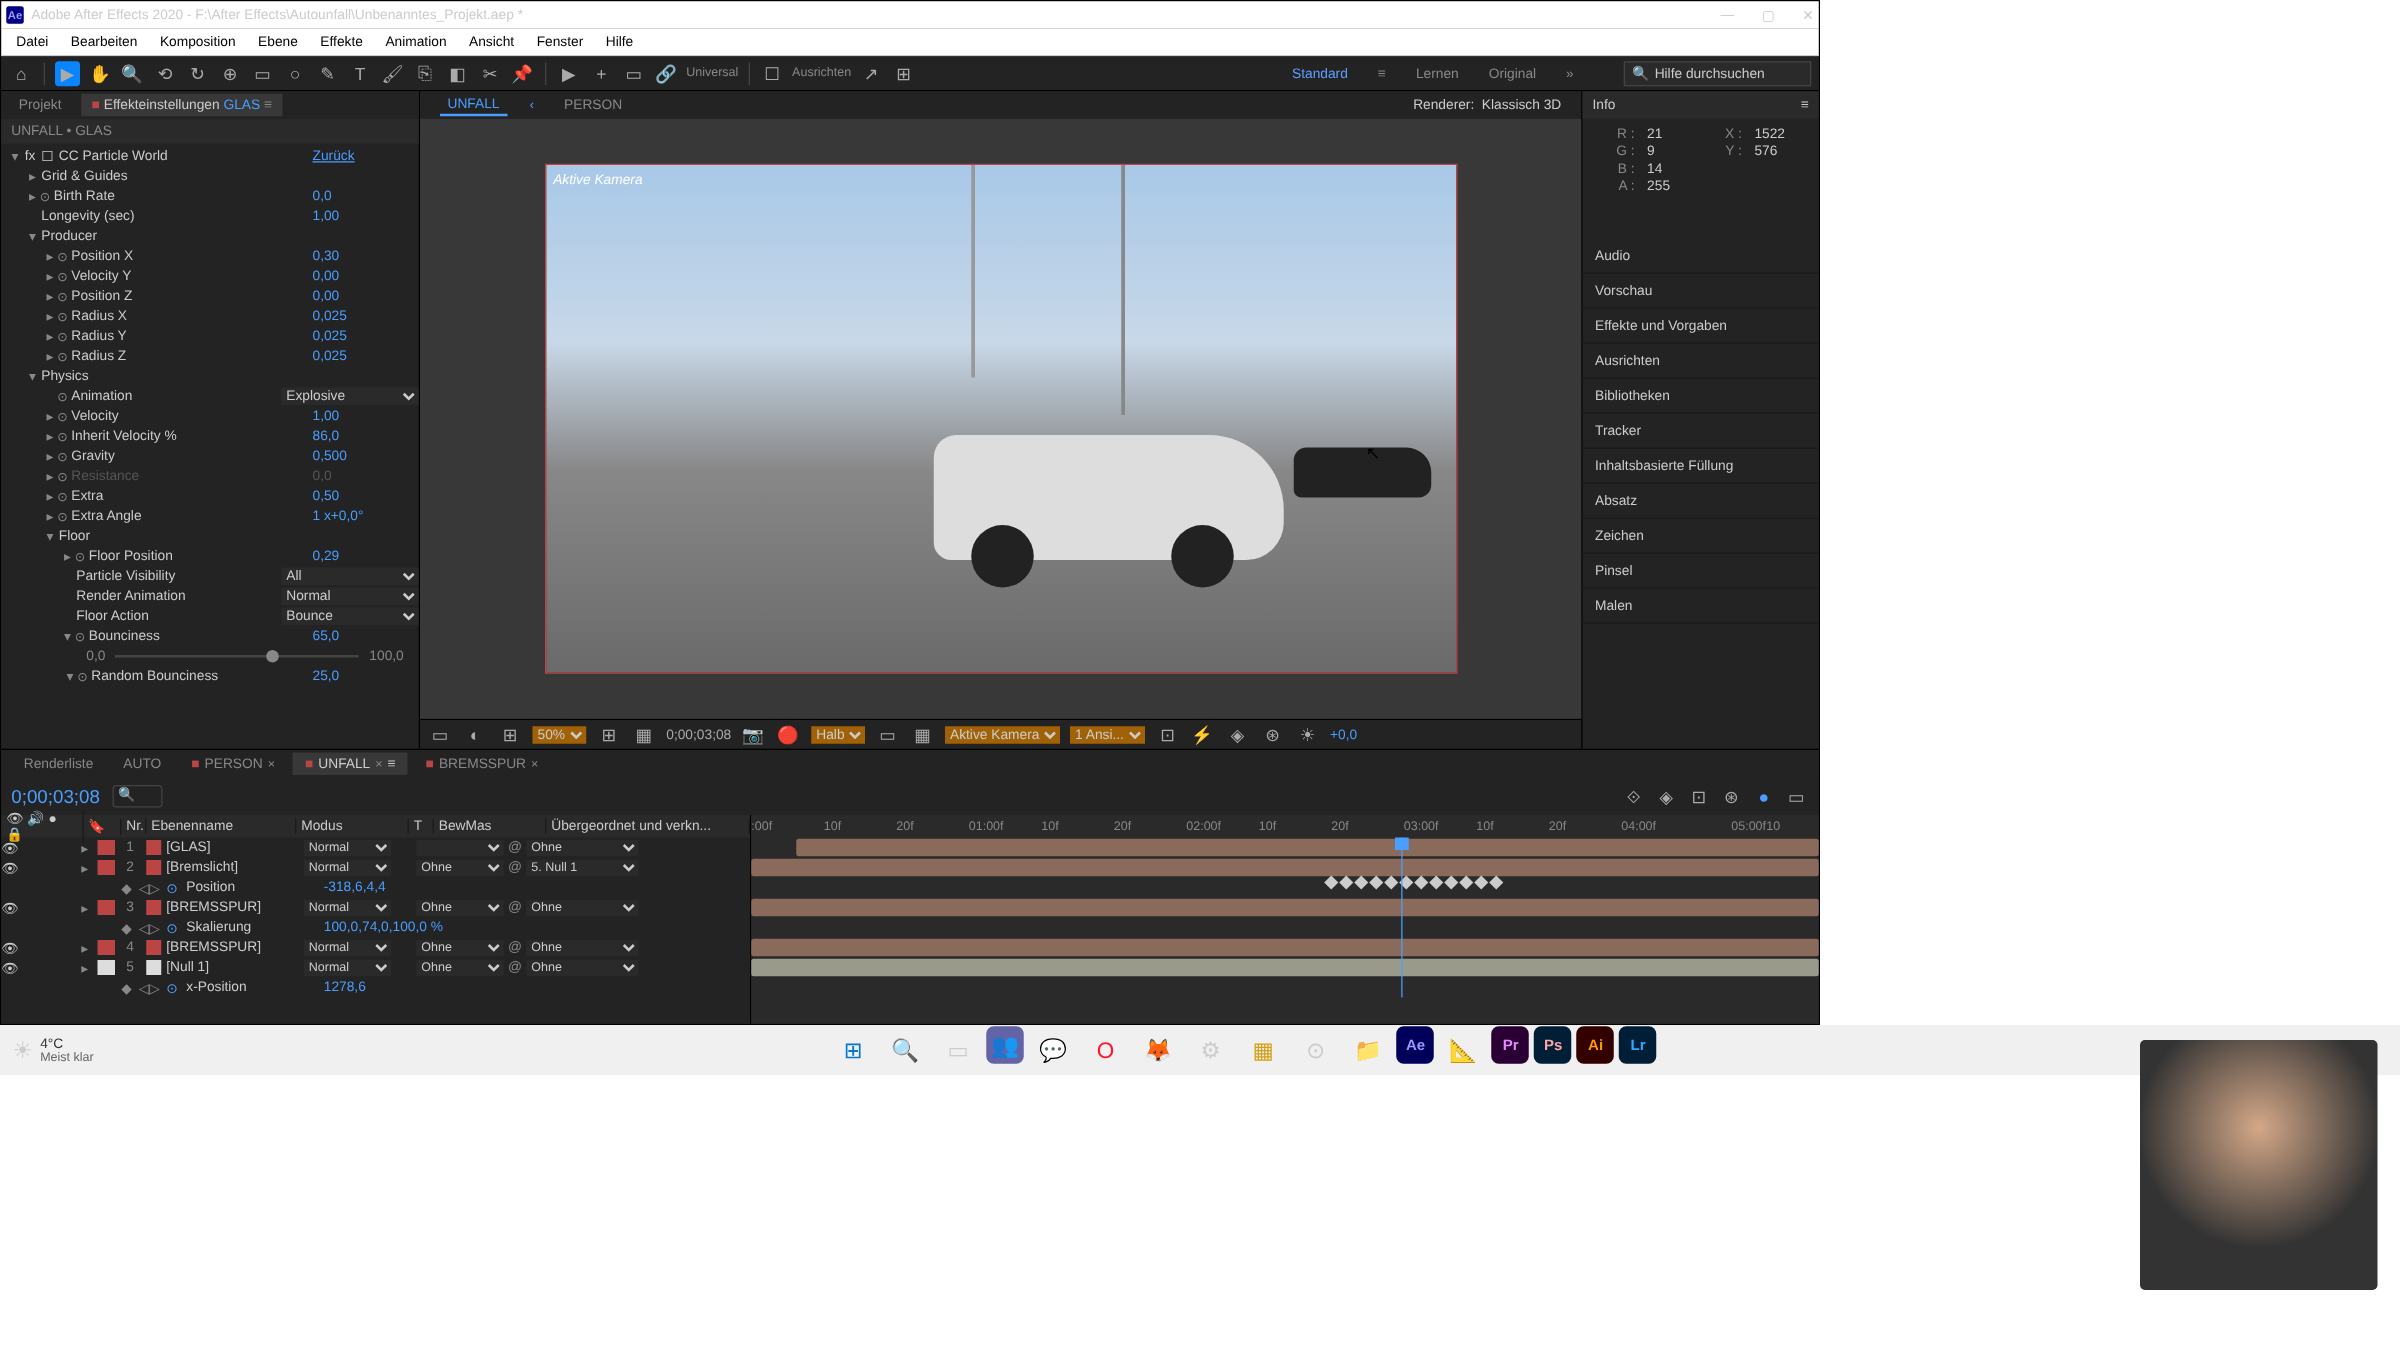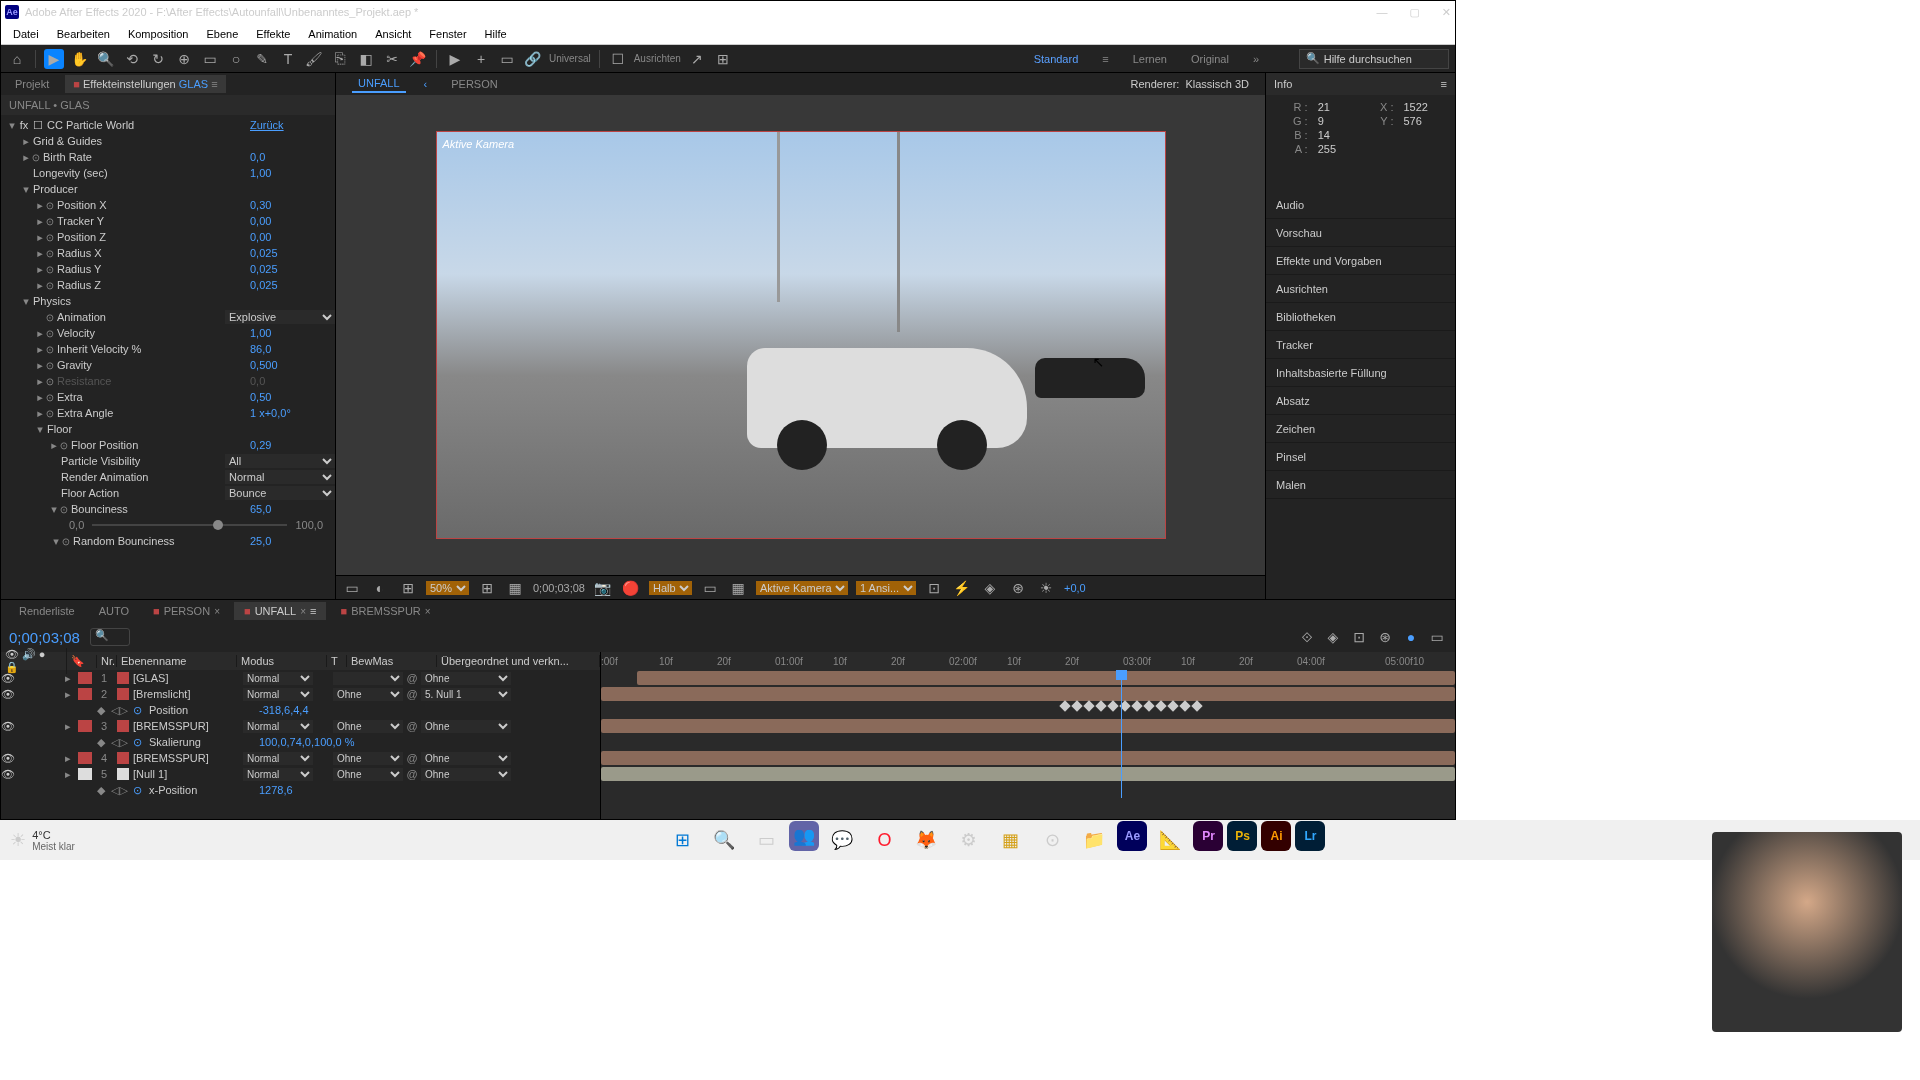--- a/index.html
+++ b/index.html
@@ -219,21 +219,21 @@
             </div>
             <div class="prop" style="padding-left: 34px;">
               <span class="tw">▸</span>
               <span class="sw">⊙</span>
               <span class="nm">Position X</span>
               <span class="val">0,30</span>
             </div>
             <div class="prop" style="padding-left: 34px;">
               <span class="tw">▸</span>
               <span class="sw">⊙</span>
-              <span class="nm">Tracker Y</span>
+              <span class="nm">Velocity Y</span>
               <span class="val">0,00</span>
             </div>
             <div class="prop" style="padding-left: 34px;">
               <span class="tw">▸</span>
               <span class="sw">⊙</span>
               <span class="nm">Position Z</span>
               <span class="val">0,00</span>
             </div>
             <div class="prop" style="padding-left: 34px;">
               <span class="tw">▸</span>
@@ -638,19 +638,19 @@
     <span class="tb-icon" style="color:#25d366">💬</span>
     <span class="tb-icon" style="color:#ff1b2d">O</span>
     <span class="tb-icon" style="color:#ff7139">🦊</span>
     <span class="tb-icon">⚙</span>
     <span class="tb-icon" style="color:#d4a017">▦</span>
     <span class="tb-icon">⊙</span>
     <span class="tb-icon" style="color:#ffb900">📁</span>
     <span class="tb-icon" style="background:#00005b;color:#99f;font-weight:bold;font-size:12px;width:30px;height:30px;border-radius:6px">Ae</span>
     <span class="tb-icon" style="color:#4a9">📐</span>
     <span class="tb-icon" style="background:#2a0034;color:#e389ff;font-weight:bold;font-size:12px;width:30px;height:30px;border-radius:6px">Pr</span>
-    <span class="tb-icon" style="background:#001e36;color:#eab308;font-weight:bold;font-size:12px;width:30px;height:30px;border-radius:6px">Ps</span>
+    <span class="tb-icon" style="background:#001e36;color:#fca5a5;font-weight:bold;font-size:12px;width:30px;height:30px;border-radius:6px">Ps</span>
     <span class="tb-icon" style="background:#330000;color:#ff9a00;font-weight:bold;font-size:12px;width:30px;height:30px;border-radius:6px">Ai</span>
     <span class="tb-icon" style="background:#001e36;color:#31a8ff;font-weight:bold;font-size:12px;width:30px;height:30px;border-radius:6px">Lr</span>
   </div>
 </div>
 
 <div class="webcam"></div>
 
 </body></html>

